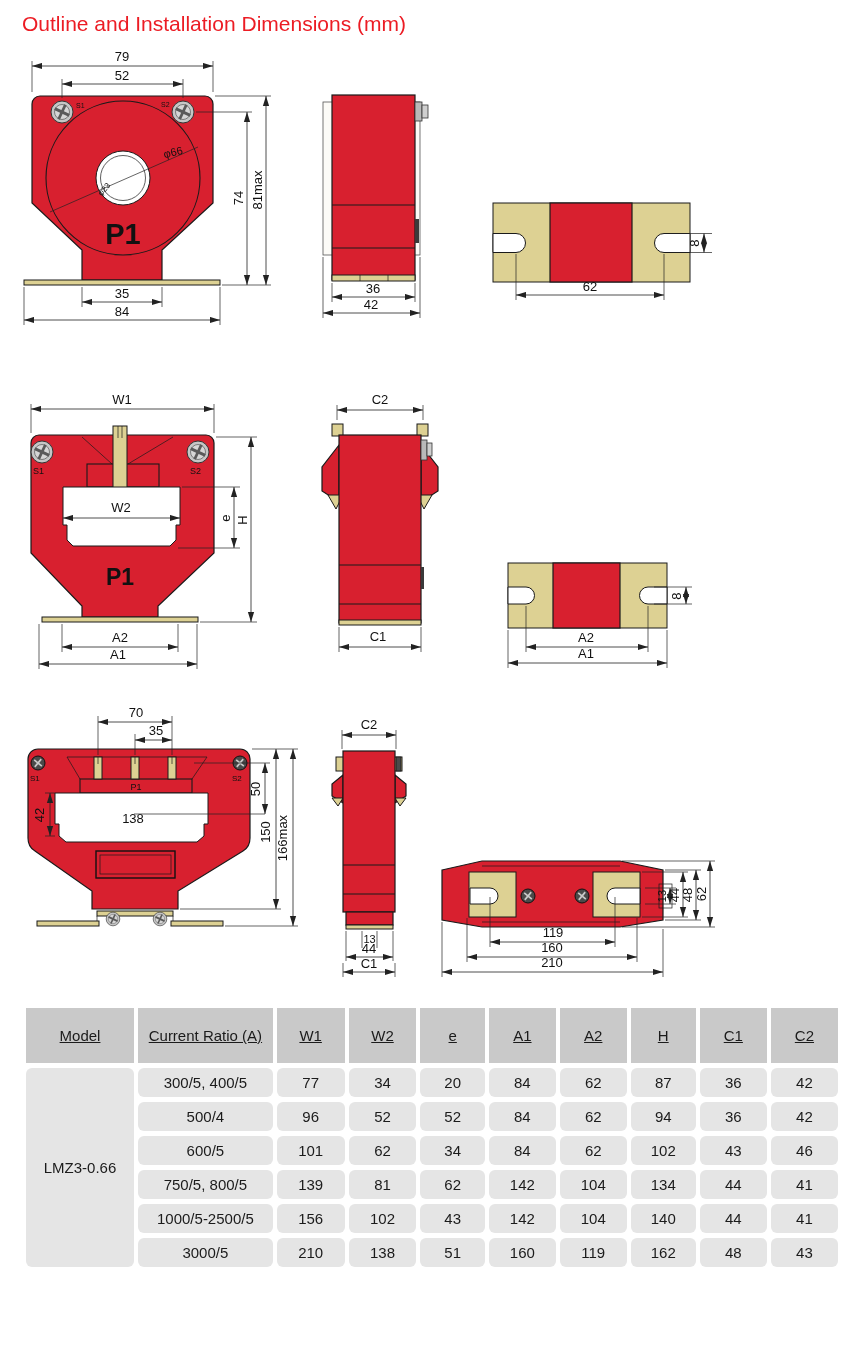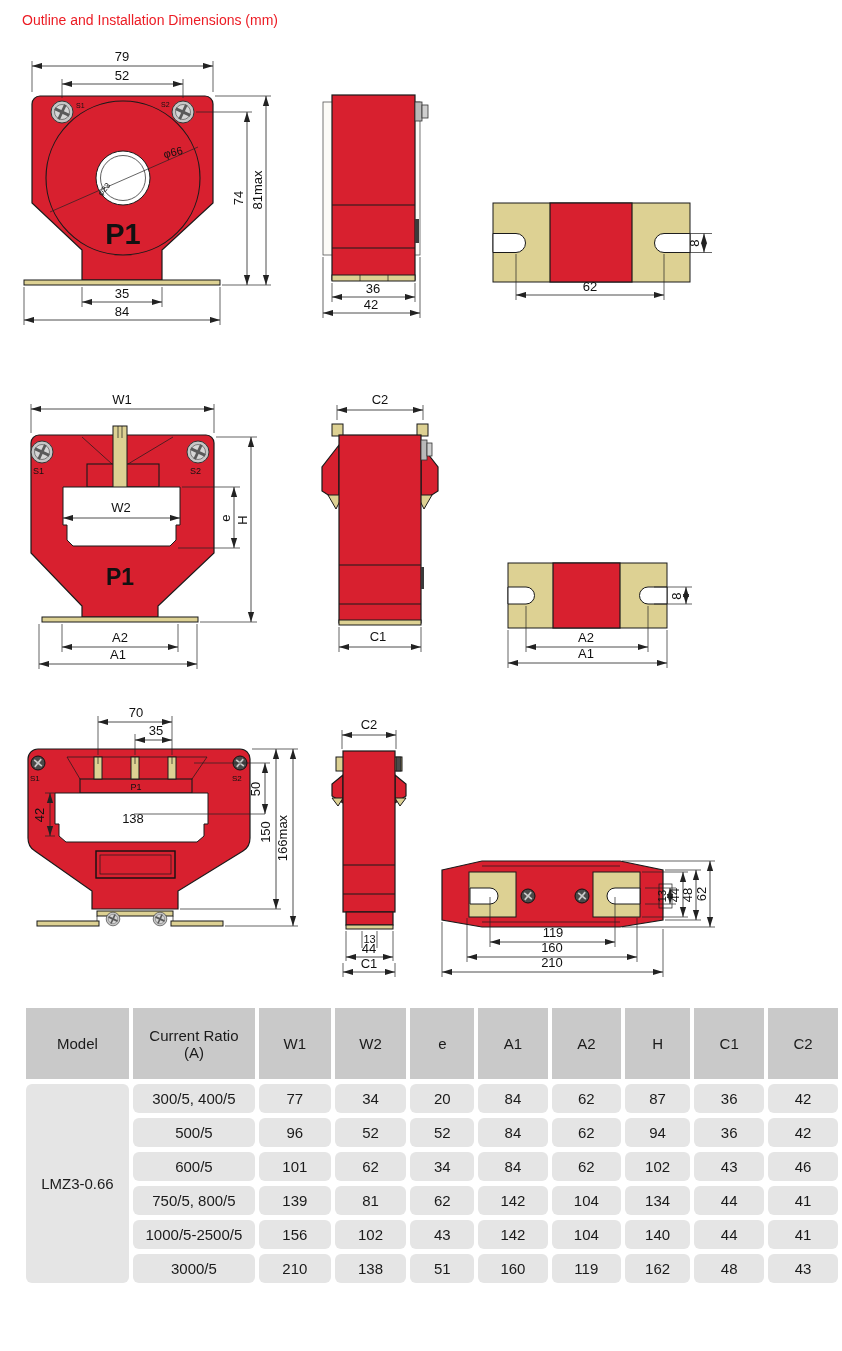--- a/index.html
+++ b/index.html
@@ -1,36 +1,36 @@
 <!DOCTYPE html>
 <html><head>
 <meta charset="utf-8">
 <style>
   html,body{margin:0;padding:0;background:#fff;}
   #page{position:relative;width:842px;height:1351px;background:#fff;overflow:hidden;
         font-family:"Liberation Sans", sans-serif;}
-  #title{position:absolute;left:22px;top:12px;font-size:14px;color:#ec1c24;font-weight:400;}
+  #title{position:absolute;left:22px;top:12px;font-size:21px;color:#ec1c24;font-weight:400;}
   #drawings{position:absolute;left:0;top:0;width:842px;height:1000px;}
   
   .body{fill:#d8202f;stroke:#1a1a1a;stroke-width:1.2;}
   .tan{fill:#ddd193;stroke:#1a1a1a;stroke-width:1;}
   .white{fill:#ffffff;stroke:#1a1a1a;stroke-width:1;}
   .oln{fill:none;stroke:#1a1a1a;stroke-width:1.1;}
   .thin{fill:none;stroke:#1a1a1a;stroke-width:0.7;}
   .dim{stroke:#222;stroke-width:0.8;marker-start:url(#ms);marker-end:url(#me);}
   .ext{stroke:#222;stroke-width:0.7;}
   svg text{font-family:"Liberation Sans", sans-serif;font-size:13px;fill:#111;}
   .lbl{text-anchor:middle;}
   .big{font-size:29px;font-weight:bold;}
   .med{font-size:23px;font-weight:bold;}
   .s7{font-size:7px;} .s8{font-size:8px;} .s9{font-size:9px;} .s11{font-size:11px;}
   
   .dims-table{position:absolute;left:22px;top:1003px;border-collapse:separate;border-spacing:4px 5px;
               font-size:15px;color:#1b1b1b;table-layout:fixed;}
-  .dims-table th{background:#c9c9c9;font-weight:400;height:39px;padding:16px;}
+  .dims-table th{background:#c9c9c9;font-weight:400;height:39px;padding:8px;text-decoration:underline;}
   .dims-table td{background:#e5e5e5;text-align:center;height:29px;padding:0;border-radius:6px;}
   .dims-table th.model{width:108px;} .dims-table th.ratio{width:140px;margin-top:48px;} .dims-table th.num{width:61px;}
 </style>
 </head>
 <body>
 
 <div id="page">
 
   <div id="title">Outline and Installation Dimensions (mm)</div>
 
@@ -437,21 +437,21 @@
         <td>77</td>
         <td>34</td>
         <td>20</td>
         <td>84</td>
         <td>62</td>
         <td>87</td>
         <td>36</td>
         <td>42</td>
       </tr>
       <tr>
-        <td>500/5</td>
+        <td>500/4</td>
         <td>96</td>
         <td>52</td>
         <td>52</td>
         <td>84</td>
         <td>62</td>
         <td>94</td>
         <td>36</td>
         <td>42</td>
       </tr>
       <tr>

